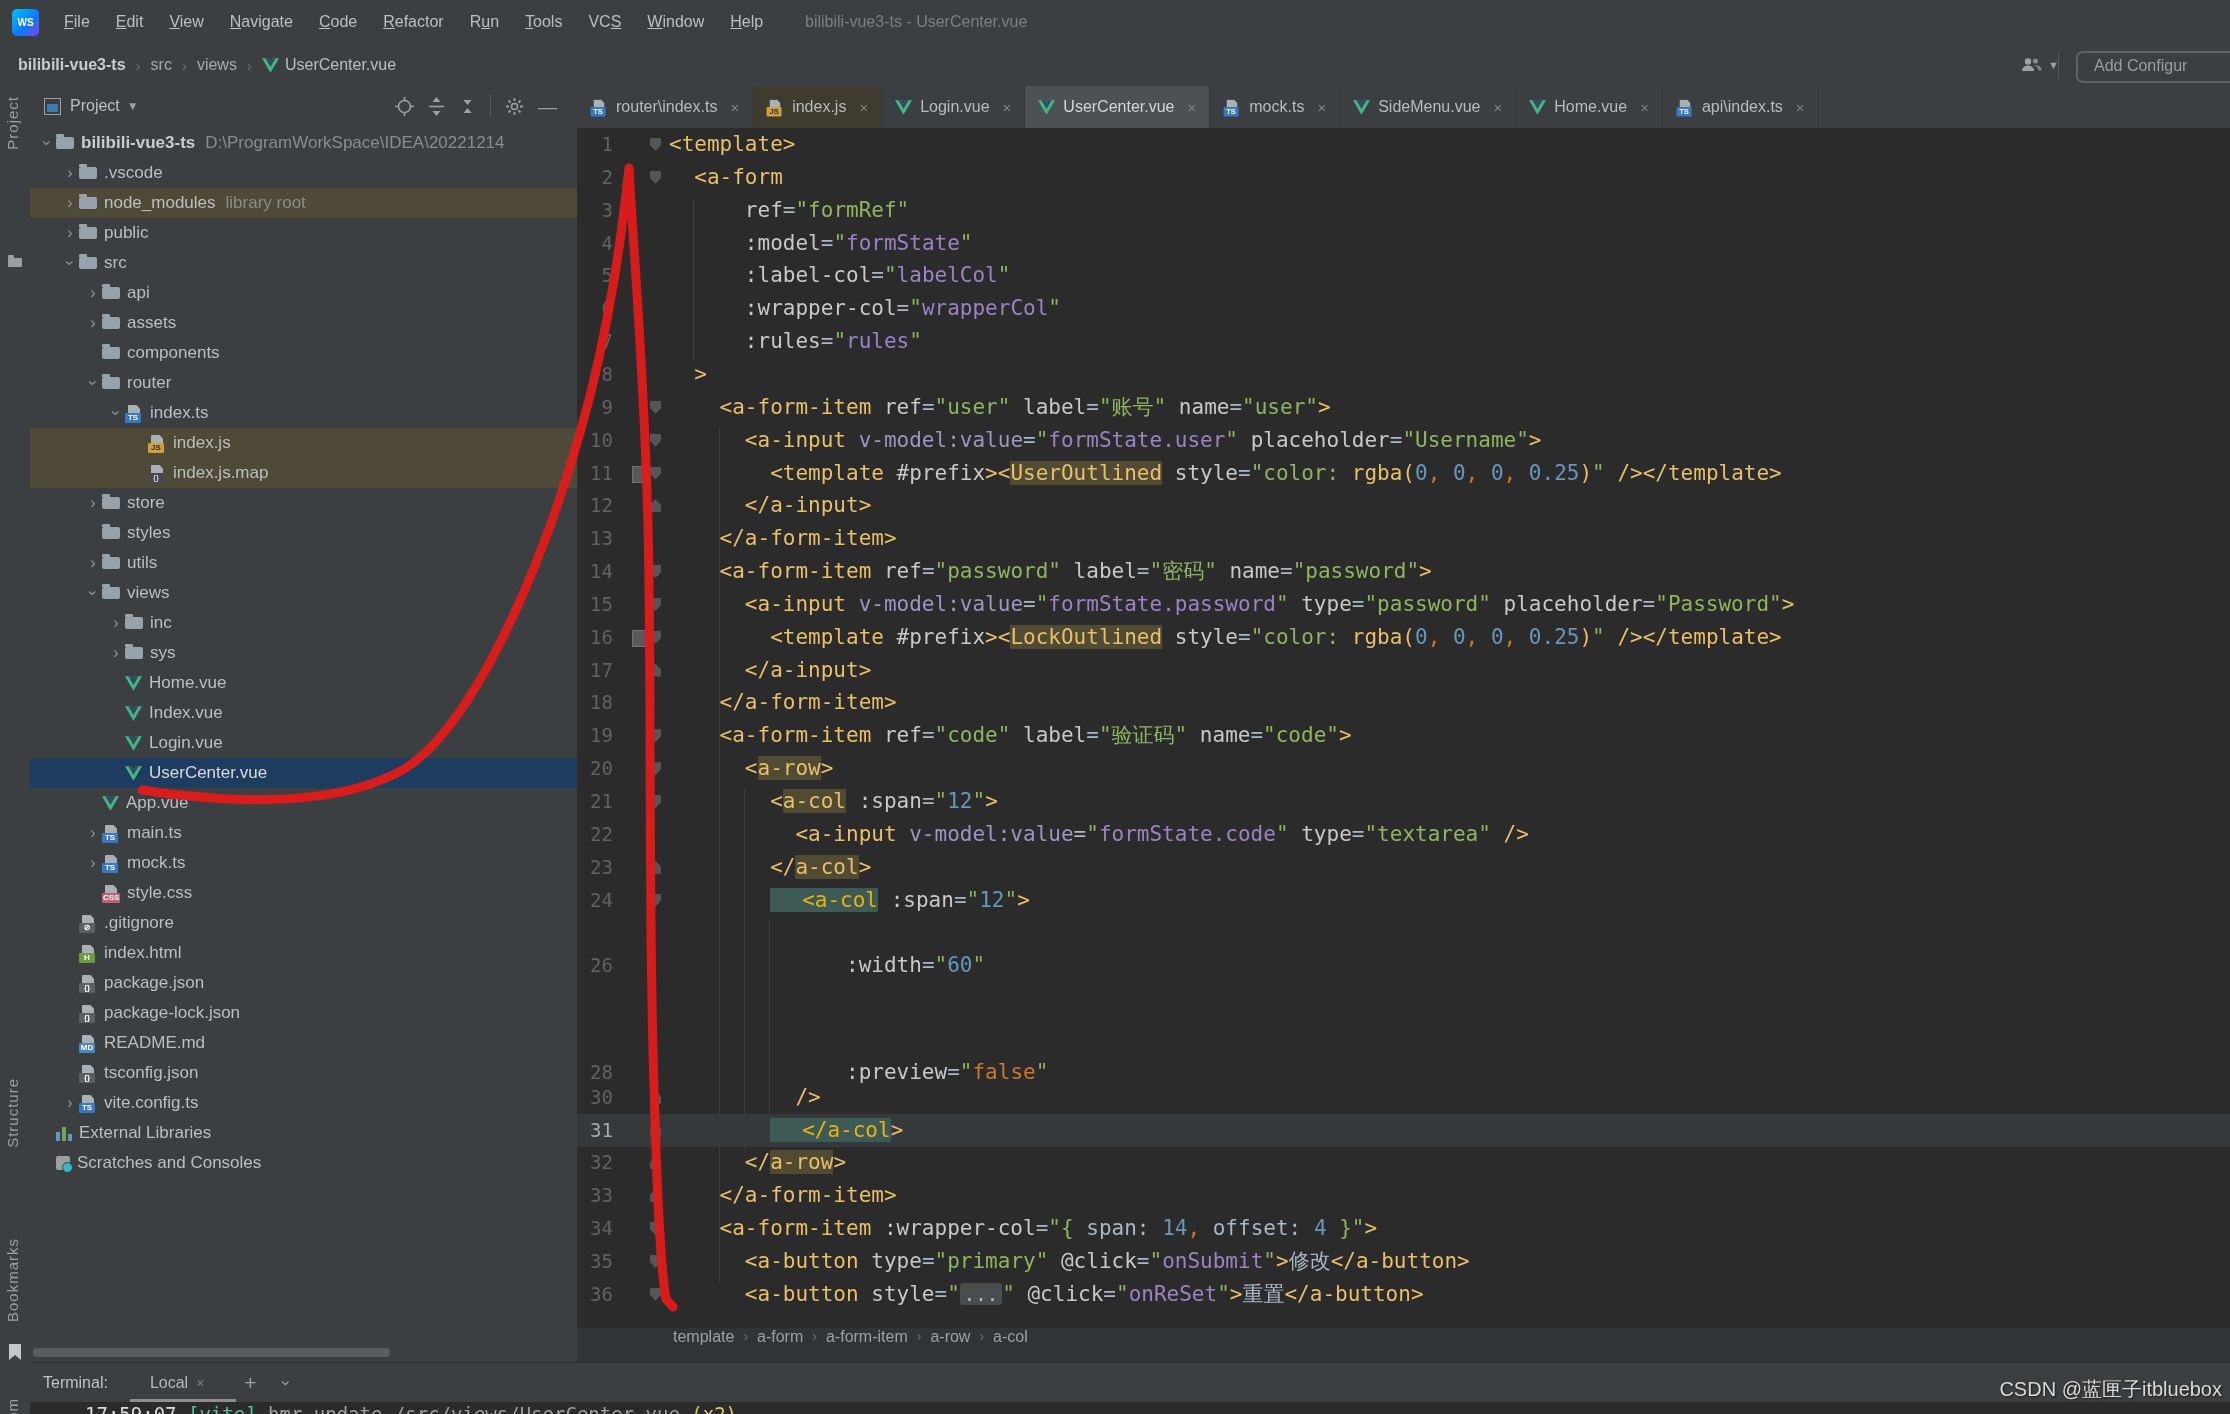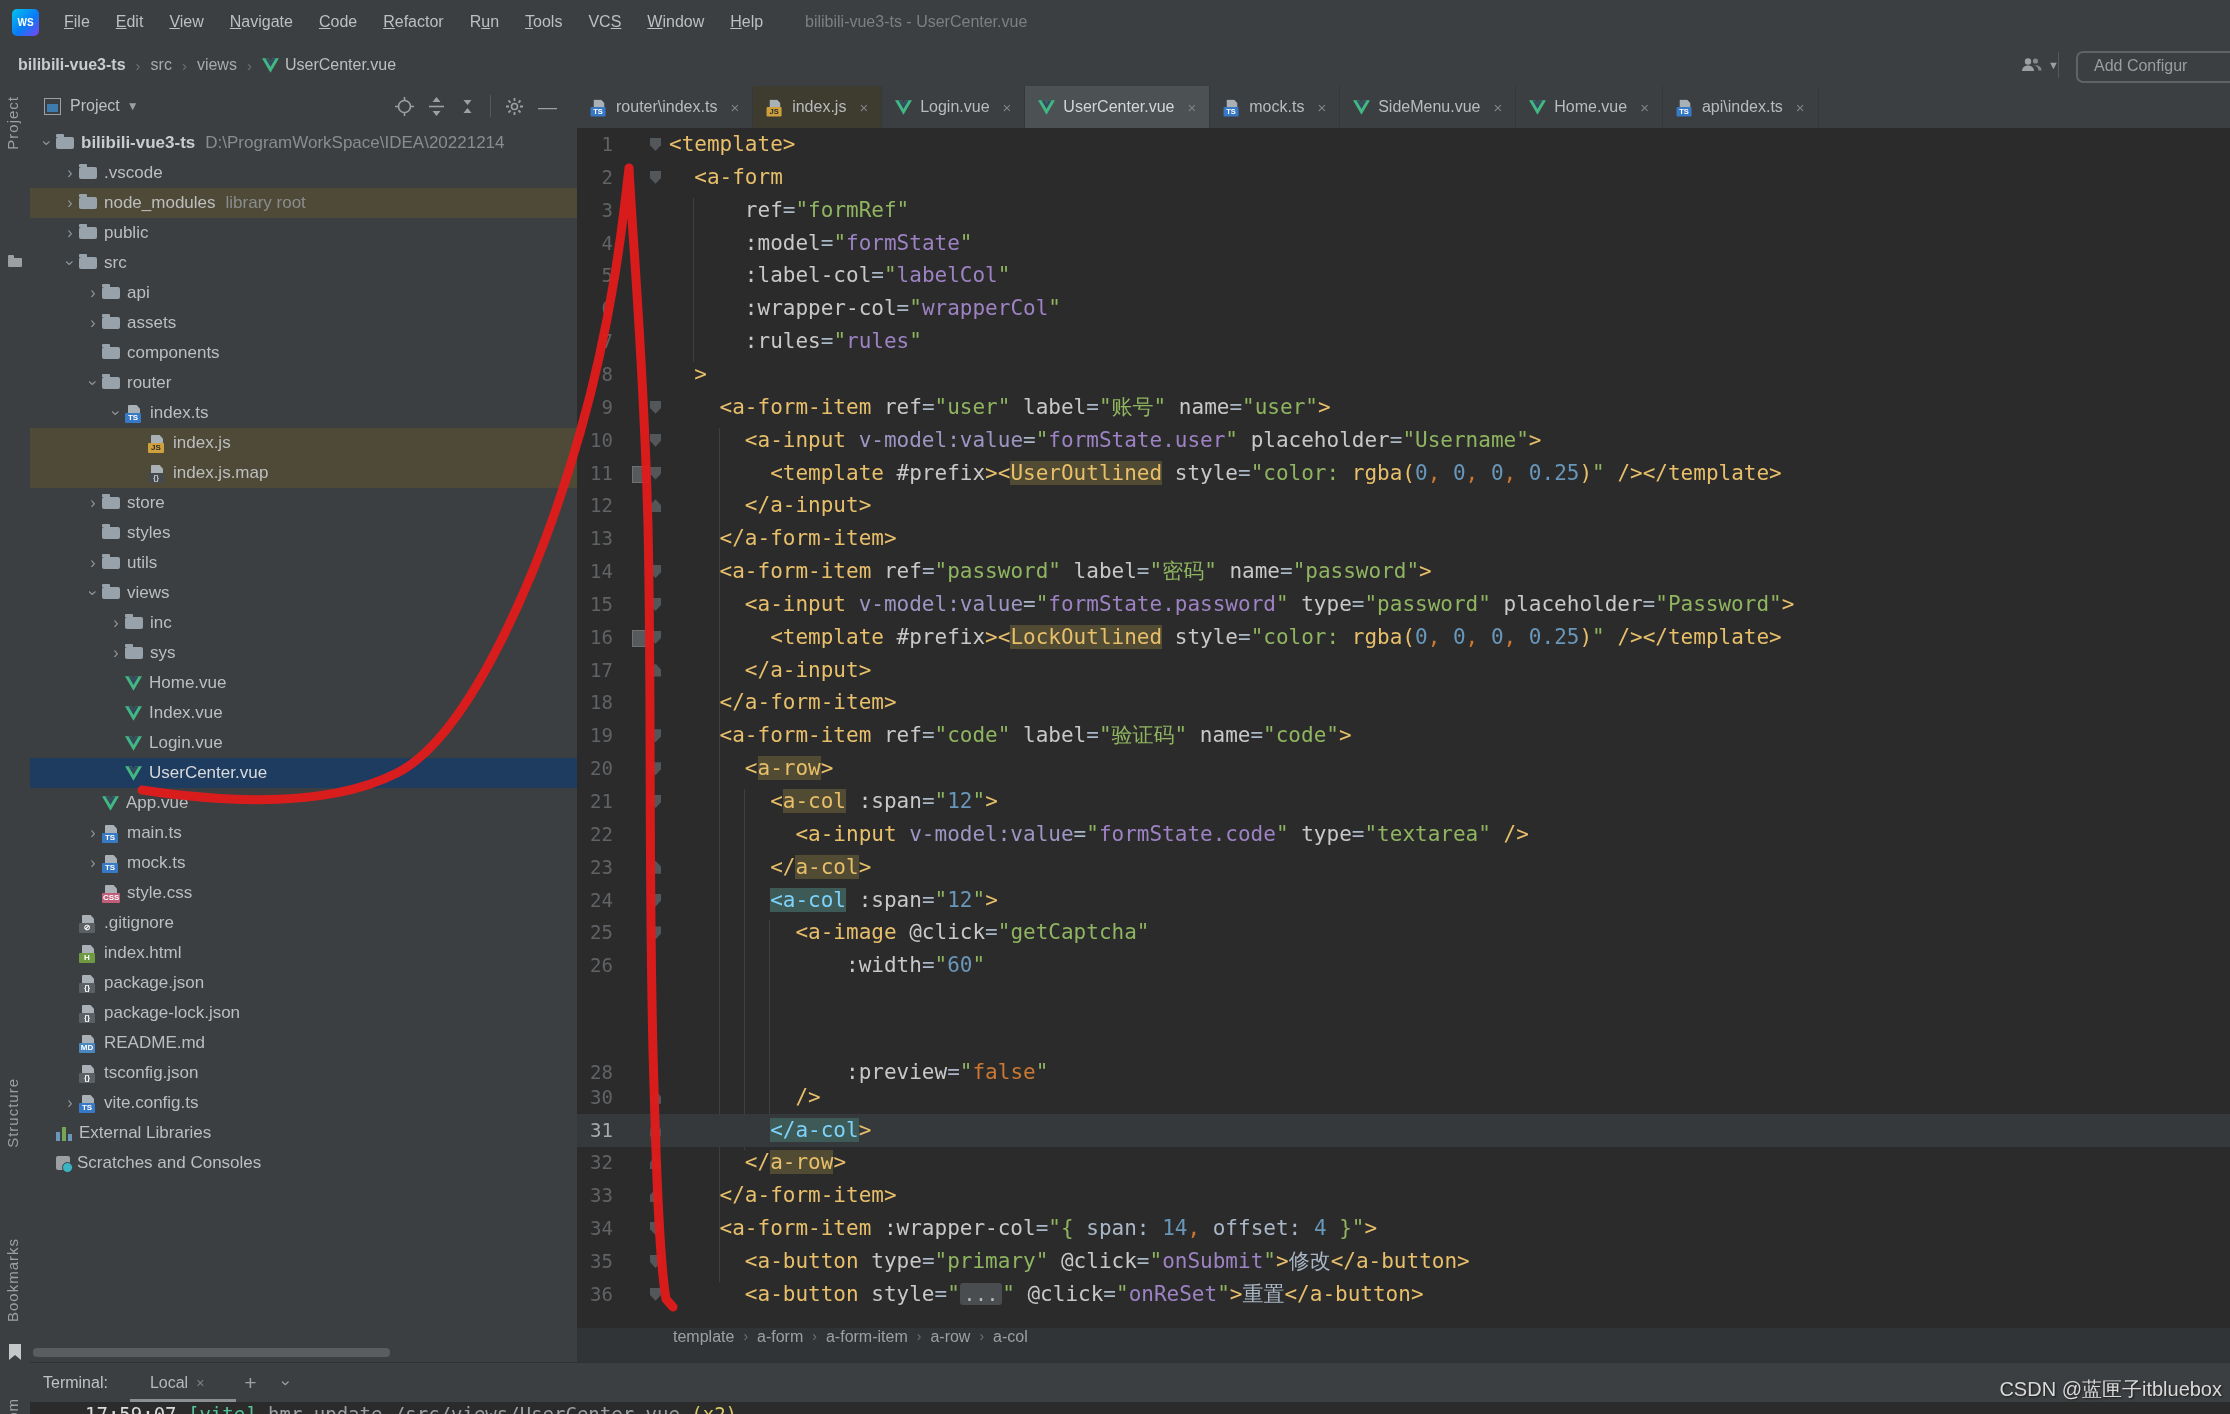--- a/index.html
+++ b/index.html
@@ -84,21 +84,21 @@
   .cl.cur{background:#36393c;}
   .cl .num{position:absolute;left:0;top:0;width:36px;text-align:right;color:#606366;font-size:19px;}
   .cl .ct{position:absolute;left:92px;top:0;}
   .fm{position:absolute;left:73px;top:10px;width:11px;height:13px;background:#53575a;}
   .fm.d{clip-path:polygon(0 0,100% 0,100% 55%,50% 100%,0 55%);}
   .fm.u{clip-path:polygon(50% 0,100% 45%,100% 100%,0 100%,0 45%);}
   .swt{position:absolute;left:55px;top:9px;width:15px;height:15px;background:#565a5c;border:1px solid #6d7173;}
   .t{color:#e8bf6a;} .a{color:#c8c8c8;} .d{color:#a9b7c6;} .s{color:#8fb560;}
   .r{color:#9d82c4;} .vm{color:#9d96c4;} .n{color:#6897bb;} .o{color:#cc7832;}
   .hlo{color:#e8bf6a;background:#514b33;}
-  .hlt{color:#7dd3fc;background:#3d5a56;}
+  .hlt{color:#eab308;background:#3d5a56;padding-left:32px;}
   .foldbox{color:#b6bcbf;background:#4a4d50;border-radius:3px;padding:0 4px;font-size:19px;}
   .guide{position:absolute;width:1px;background:#3d4042;}
   
   #bcrumb2{left:577px;top:1328px;width:1653px;height:34px;background:#313437;display:flex;align-items:flex-start;
     padding-left:96px;box-sizing:border-box;font-size:16px;color:#9da0a2;gap:9px;}
   #bcrumb2 .sep{color:#6f7375;font-size:14px;}
   #terminal{left:30px;top:1362px;width:2200px;height:40px;background:#3c3f41;border-top:1px solid #2f3133;
     display:flex;align-items:center;font-size:16px;color:#c0c2c4;}
   #terminal .tlabel{margin-left:13px;}
   #terminal .ttab{margin-left:42px;color:#b6b8ba;}
@@ -649,21 +649,20 @@
     <div class="cl" style="top: 459.9px;"><span class="num">15</span><span class="fm d"></span><span class="ct"><span class="t">      &lt;a-input</span><span class="vm"> v-model:value</span><span class="d">=</span><span class="s">"</span><span class="r">formState.password</span><span class="s">"</span><span class="a"> type</span><span class="d">=</span><span class="s">"password"</span><span class="a"> placeholder</span><span class="d">=</span><span class="s">"Password"</span><span class="t">&gt;</span></span></div>
     <div class="cl" style="top: 492.75px;"><span class="num">16</span><span class="fm d"></span><span class="swt"></span><span class="ct"><span class="t">        &lt;template</span><span class="a"> #prefix</span><span class="t">&gt;&lt;</span><span class="hlo">LockOutlined</span><span class="a"> style</span><span class="d">=</span><span class="s">"color: </span><span class="t">rgba(</span><span class="n">0</span><span class="o">, </span><span class="n">0</span><span class="o">, </span><span class="n">0</span><span class="o">, </span><span class="n">0.25</span><span class="t">)</span><span class="s">"</span><span class="t"> /&gt;&lt;/template&gt;</span></span></div>
     <div class="cl" style="top: 525.6px;"><span class="num">17</span><span class="fm u"></span><span class="ct"><span class="t">      &lt;/a-input&gt;</span></span></div>
     <div class="cl" style="top: 558.45px;"><span class="num">18</span><span class="ct"><span class="t">    &lt;/a-form-item&gt;</span></span></div>
     <div class="cl" style="top: 591.3px;"><span class="num">19</span><span class="fm d"></span><span class="ct"><span class="t">    &lt;a-form-item</span><span class="a"> ref</span><span class="d">=</span><span class="s">"code"</span><span class="a"> label</span><span class="d">=</span><span class="s">"验证码"</span><span class="a"> name</span><span class="d">=</span><span class="s">"code"</span><span class="t">&gt;</span></span></div>
     <div class="cl" style="top: 624.15px;"><span class="num">20</span><span class="fm d"></span><span class="ct"><span class="t">      &lt;</span><span class="hlo">a-row</span><span class="t">&gt;</span></span></div>
     <div class="cl" style="top: 657px;"><span class="num">21</span><span class="fm d"></span><span class="ct"><span class="t">        &lt;</span><span class="hlo">a-col</span><span class="a"> :span</span><span class="d">=</span><span class="s">"</span><span class="n">12</span><span class="s">"</span><span class="t">&gt;</span></span></div>
     <div class="cl" style="top: 689.85px;"><span class="num">22</span><span class="ct"><span class="t">          &lt;a-input</span><span class="vm"> v-model:value</span><span class="d">=</span><span class="s">"</span><span class="r">formState.code</span><span class="s">"</span><span class="a"> type</span><span class="d">=</span><span class="s">"textarea"</span><span class="t"> /&gt;</span></span></div>
     <div class="cl" style="top: 722.7px;"><span class="num">23</span><span class="fm u"></span><span class="ct"><span class="t">        &lt;/</span><span class="hlo">a-col</span><span class="t">&gt;</span></span></div>
     <div class="cl" style="top: 755.55px;"><span class="num">24</span><span class="fm d"></span><span class="ct"><span class="d">        </span><span class="hlt">&lt;a-col</span><span class="a"> :span</span><span class="d">=</span><span class="s">"</span><span class="n">12</span><span class="s">"</span><span class="t">&gt;</span></span></div>
-    <div class="cl" style="top: 788.4px;"><span class="num">25</span><span class="fm d"></span><span class="ct"><span class="t">          &lt;a-image</span><span class="a"> @click</span><span class="d">=</span><span class="s">"getCaptcha"</span></span></div>
     <div class="cl" style="top: 821.25px;"><span class="num">26</span><span class="ct"><span class="a">              :width</span><span class="d">=</span><span class="s">"</span><span class="n">60</span><span class="s">"</span></span></div>
     <div class="cl" style="top: 886.95px; margin-top: 41px;"><span class="num">28</span><span class="ct"><span class="a">              :preview</span><span class="d">=</span><span class="s">"</span><span class="o">false</span><span class="s">"</span></span></div>
     <div class="cl" style="top: 952.65px;"><span class="num">30</span><span class="fm u"></span><span class="ct"><span class="t">          /&gt;</span></span></div>
     <div class="cl cur" style="top: 985.5px;"><span class="num" style="color: rgb(167, 169, 171);">31</span><span class="fm u"></span><span class="ct"><span class="d">        </span><span class="hlt">&lt;/a-col</span><span class="t">&gt;</span></span></div>
     <div class="cl" style="top: 1018.35px;"><span class="num">32</span><span class="fm u"></span><span class="ct"><span class="t">      &lt;/</span><span class="hlo">a-row</span><span class="t">&gt;</span></span></div>
     <div class="cl" style="top: 1051.2px;"><span class="num">33</span><span class="fm u"></span><span class="ct"><span class="t">    &lt;/a-form-item&gt;</span></span></div>
     <div class="cl" style="top: 1084.05px;"><span class="num">34</span><span class="fm d"></span><span class="ct"><span class="t">    &lt;a-form-item</span><span class="a"> :wrapper-col</span><span class="d">=</span><span class="s">"{ </span><span class="d">span: </span><span class="n">14</span><span class="o">,</span><span class="d"> offset: </span><span class="n">4</span><span class="s"> }"</span><span class="t">&gt;</span></span></div>
     <div class="cl" style="top: 1116.9px;"><span class="num">35</span><span class="fm d"></span><span class="ct"><span class="t">      &lt;a-button</span><span class="a"> type</span><span class="d">=</span><span class="s">"primary"</span><span class="a"> @click</span><span class="d">=</span><span class="s">"</span><span class="r">onSubmit</span><span class="s">"</span><span class="t">&gt;</span><span class="d">修改</span><span class="t">&lt;/a-button&gt;</span></span></div>
     <div class="cl" style="top: 1149.75px;"><span class="num">36</span><span class="fm d"></span><span class="ct"><span class="t">      &lt;a-button</span><span class="a"> style</span><span class="d">=</span><span class="s">"</span><span class="foldbox">...</span><span class="s">"</span><span class="a"> @click</span><span class="d">=</span><span class="s">"</span><span class="r">onReSet</span><span class="s">"</span><span class="t">&gt;</span><span class="d">重置</span><span class="t">&lt;/a-button&gt;</span></span></div>
   </div>

